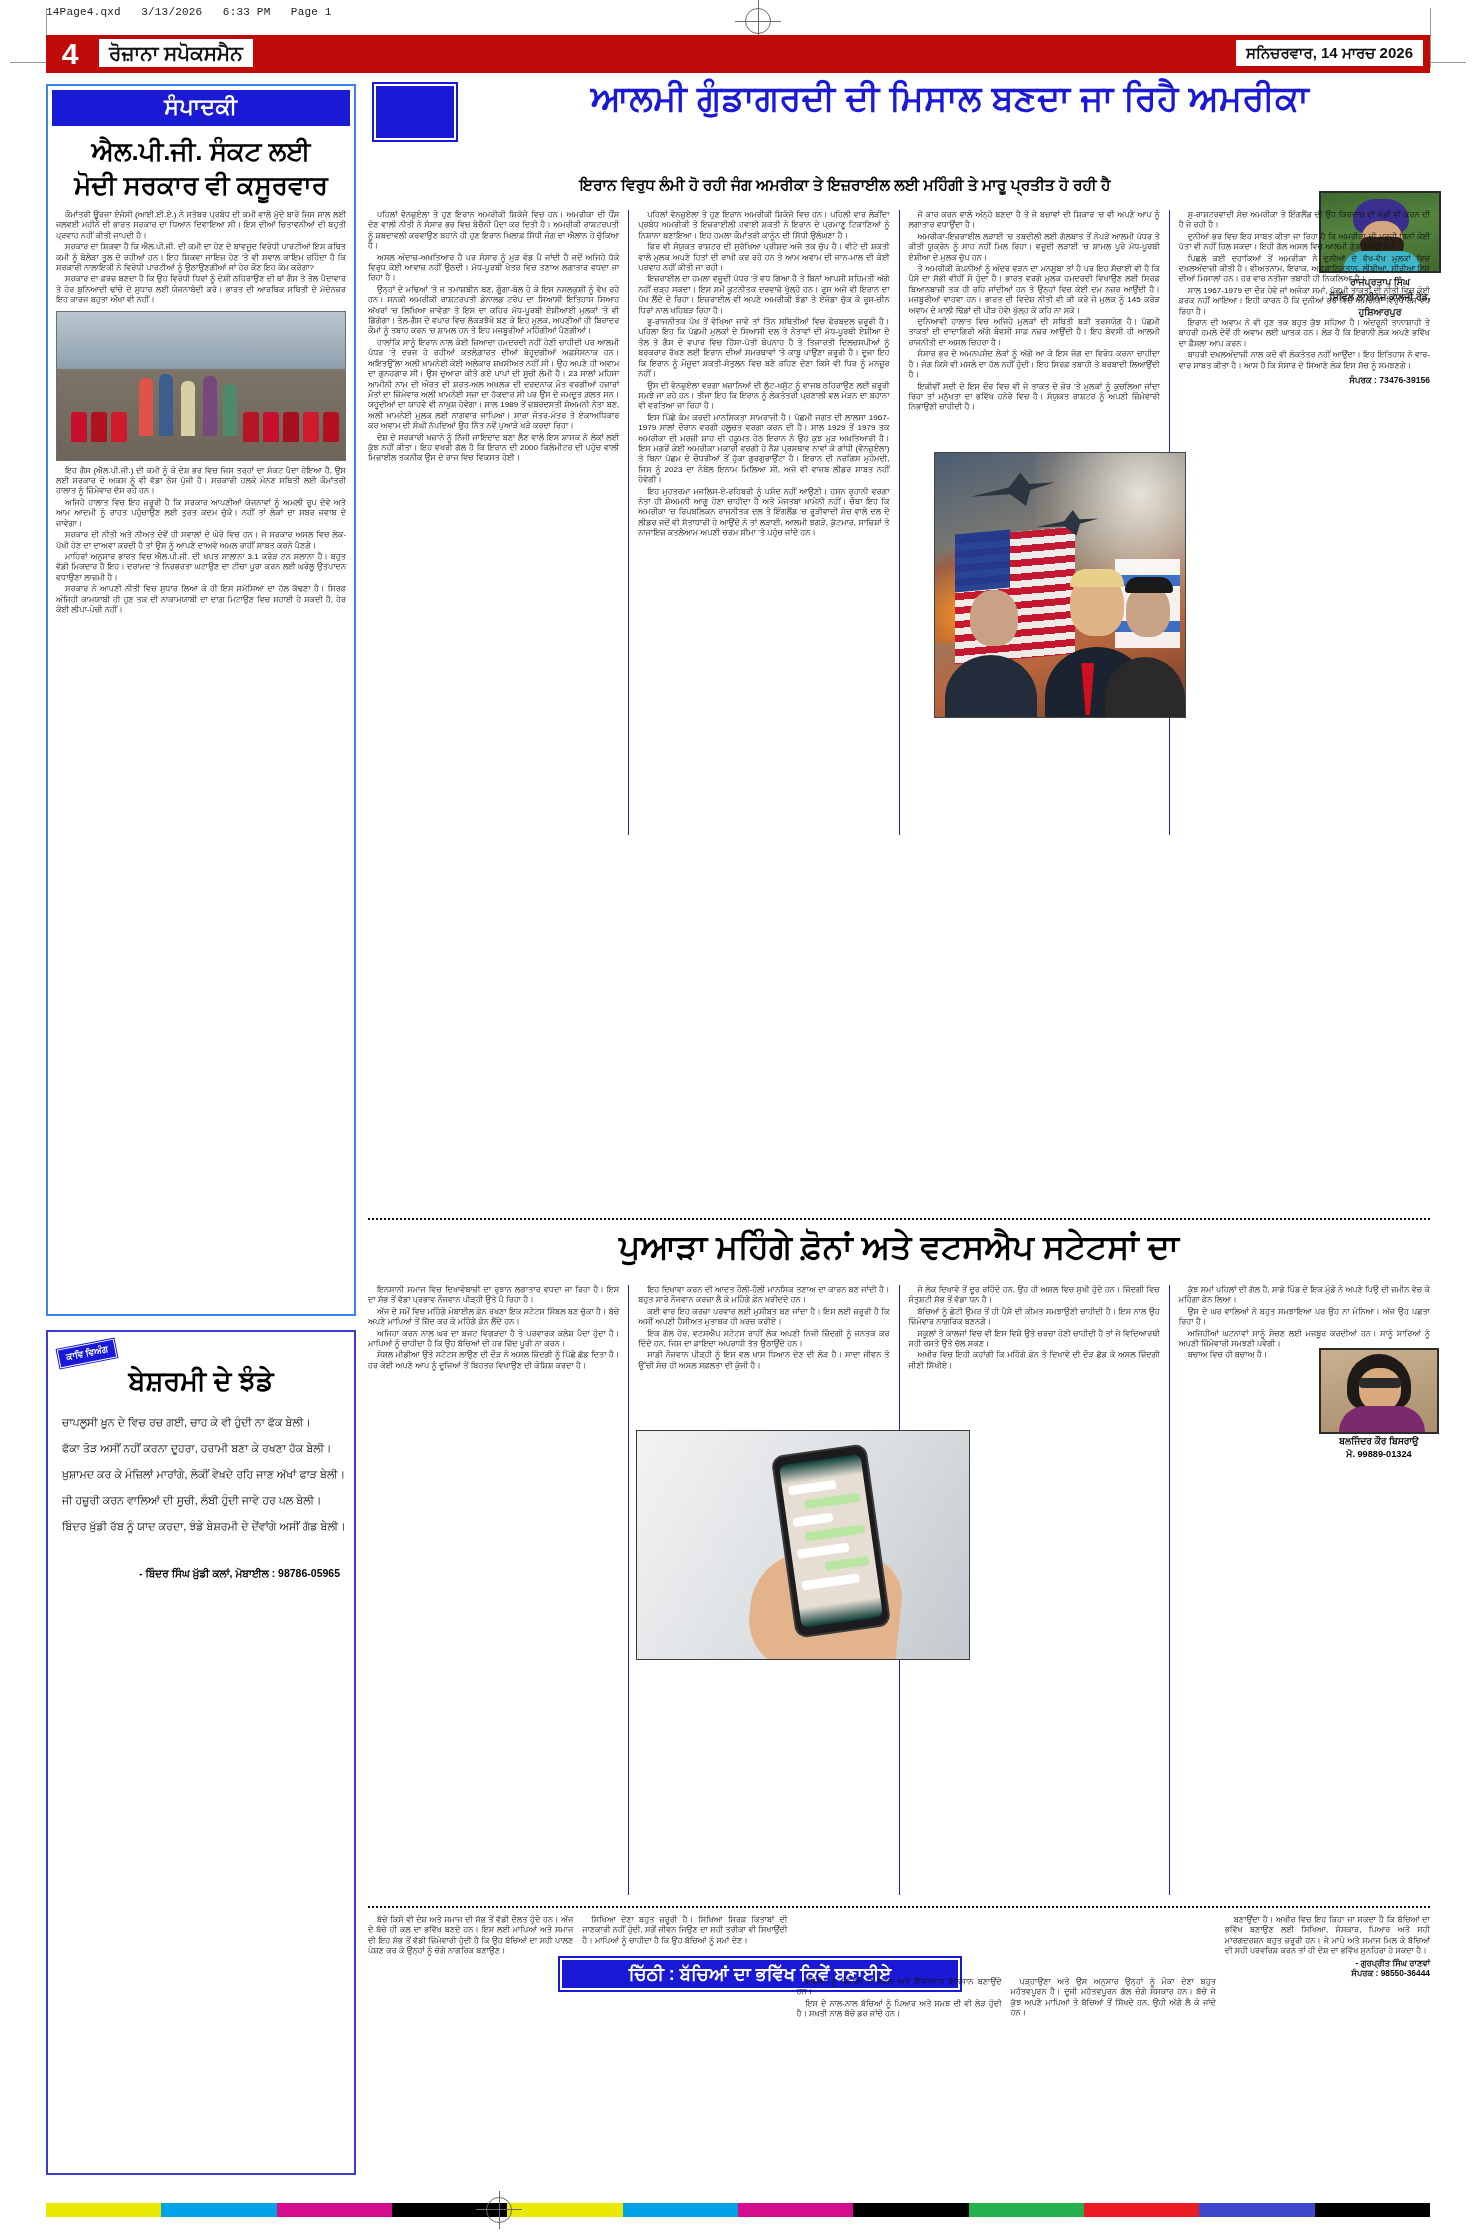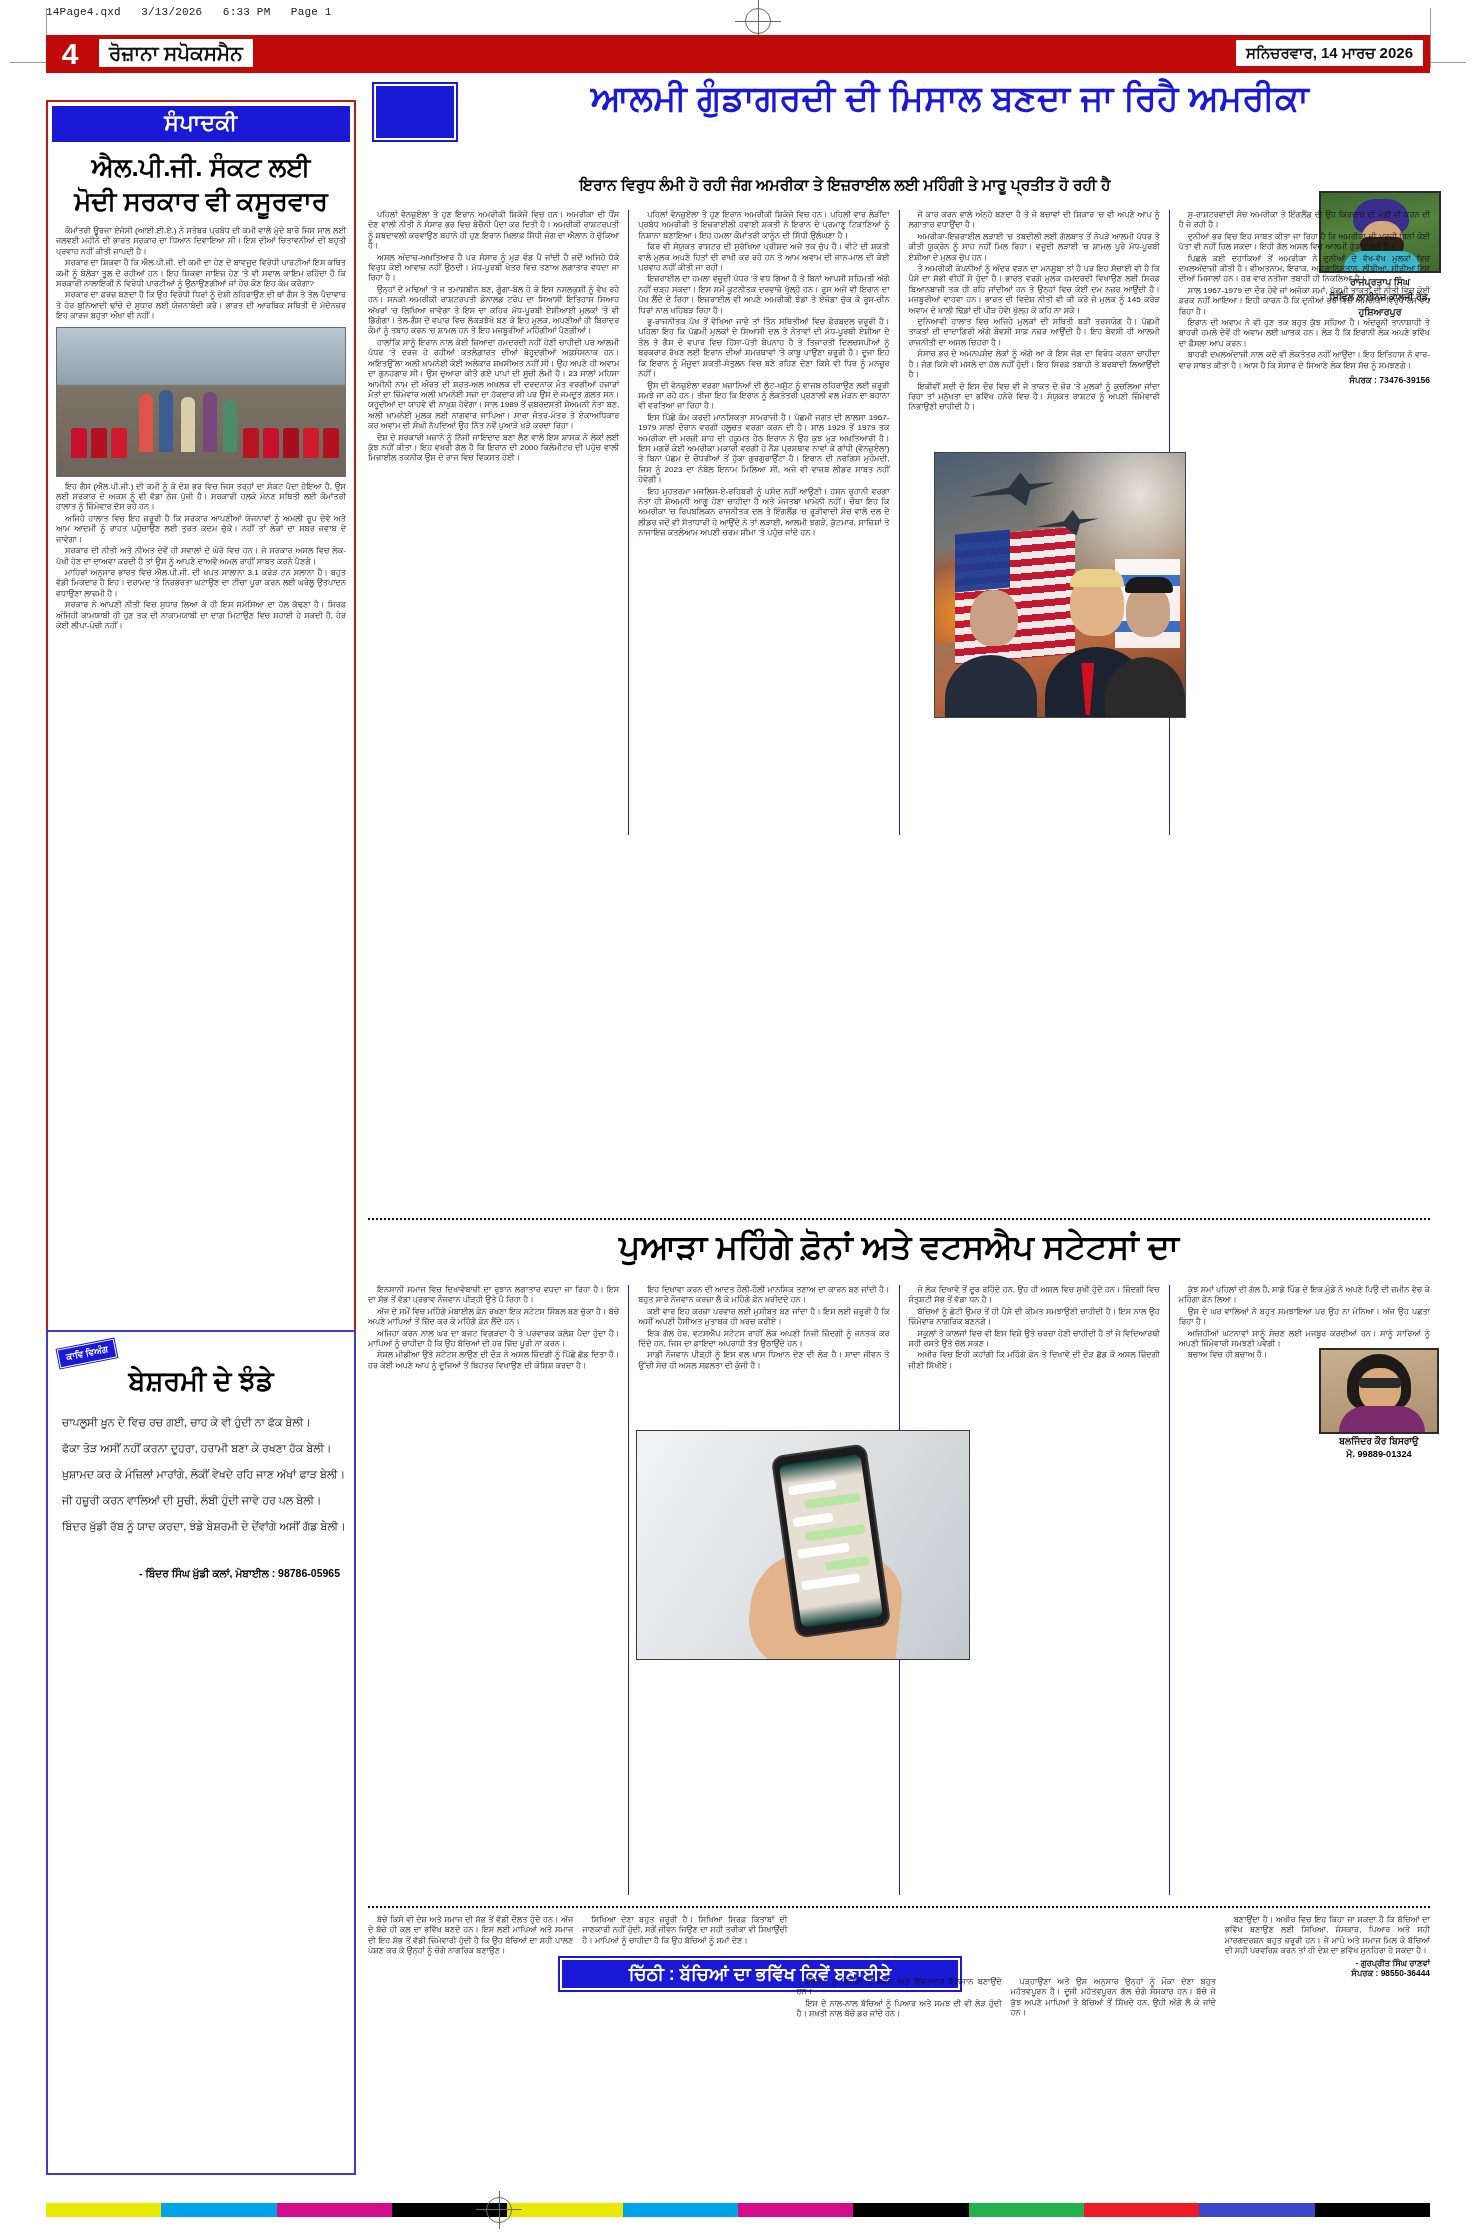--- a/index.html
+++ b/index.html
@@ -57,23 +57,23 @@
   
   .col-text {
     font-size: 8.1px; line-height: 10.4px;
     text-align: justify; color: #111;
     hyphens: auto; word-break: break-word;
   }
   .col-text p { margin-bottom: 1px; text-indent: 9px; }
 
   
   .editorial-box {
-    position: absolute; left: 46px; top: 100px;
+    position: absolute; left: 46px; top: 84px;
     width: 310px; height: 1232px;
-    border: 2px solid #b91c1c; background: #fff;
+    border: 2px solid #3b82f6; background: #fff;
     padding: 4px;
   }
   .editorial-banner {
     background: #1a1ad6; color: #fff;
     text-align: center; font-size: 22px; font-weight: 700;
     padding: 4px 0 6px; letter-spacing: .5px;
   }
   .editorial-headline {
     text-align: center; font-size: 26px; font-weight: 700;
     line-height: 34px; color: #000; padding: 8px 2px 6px;

